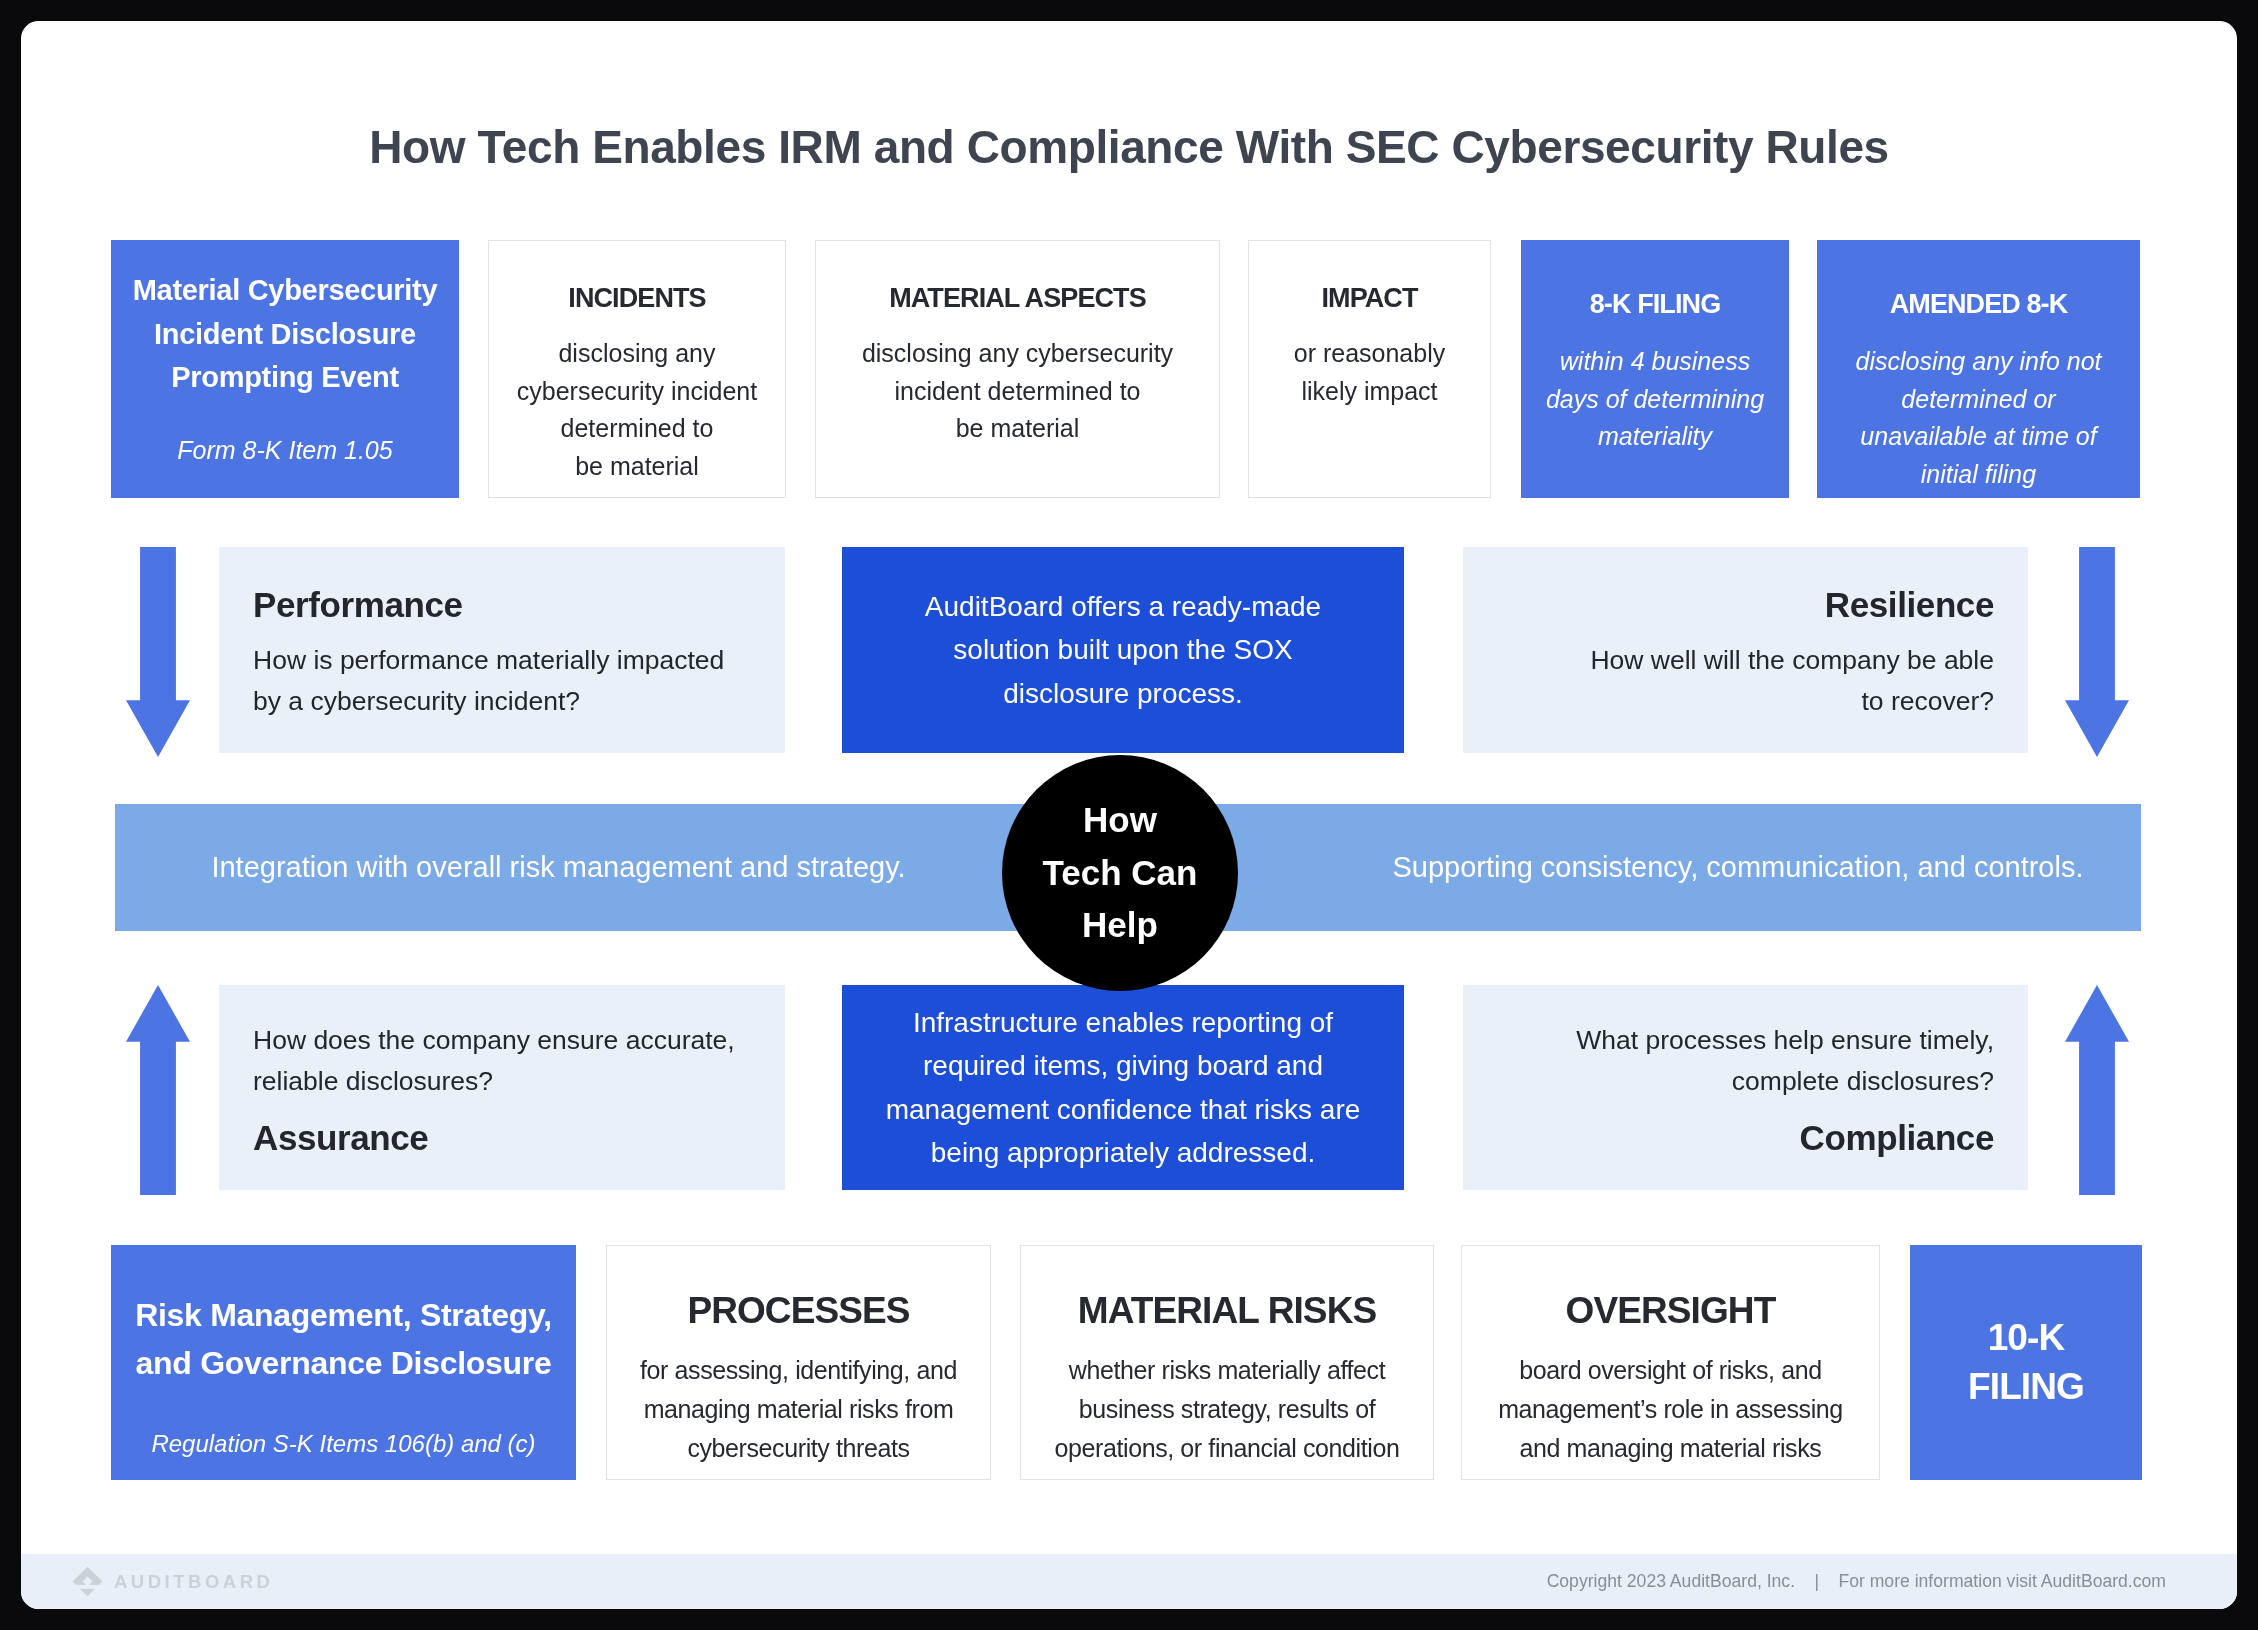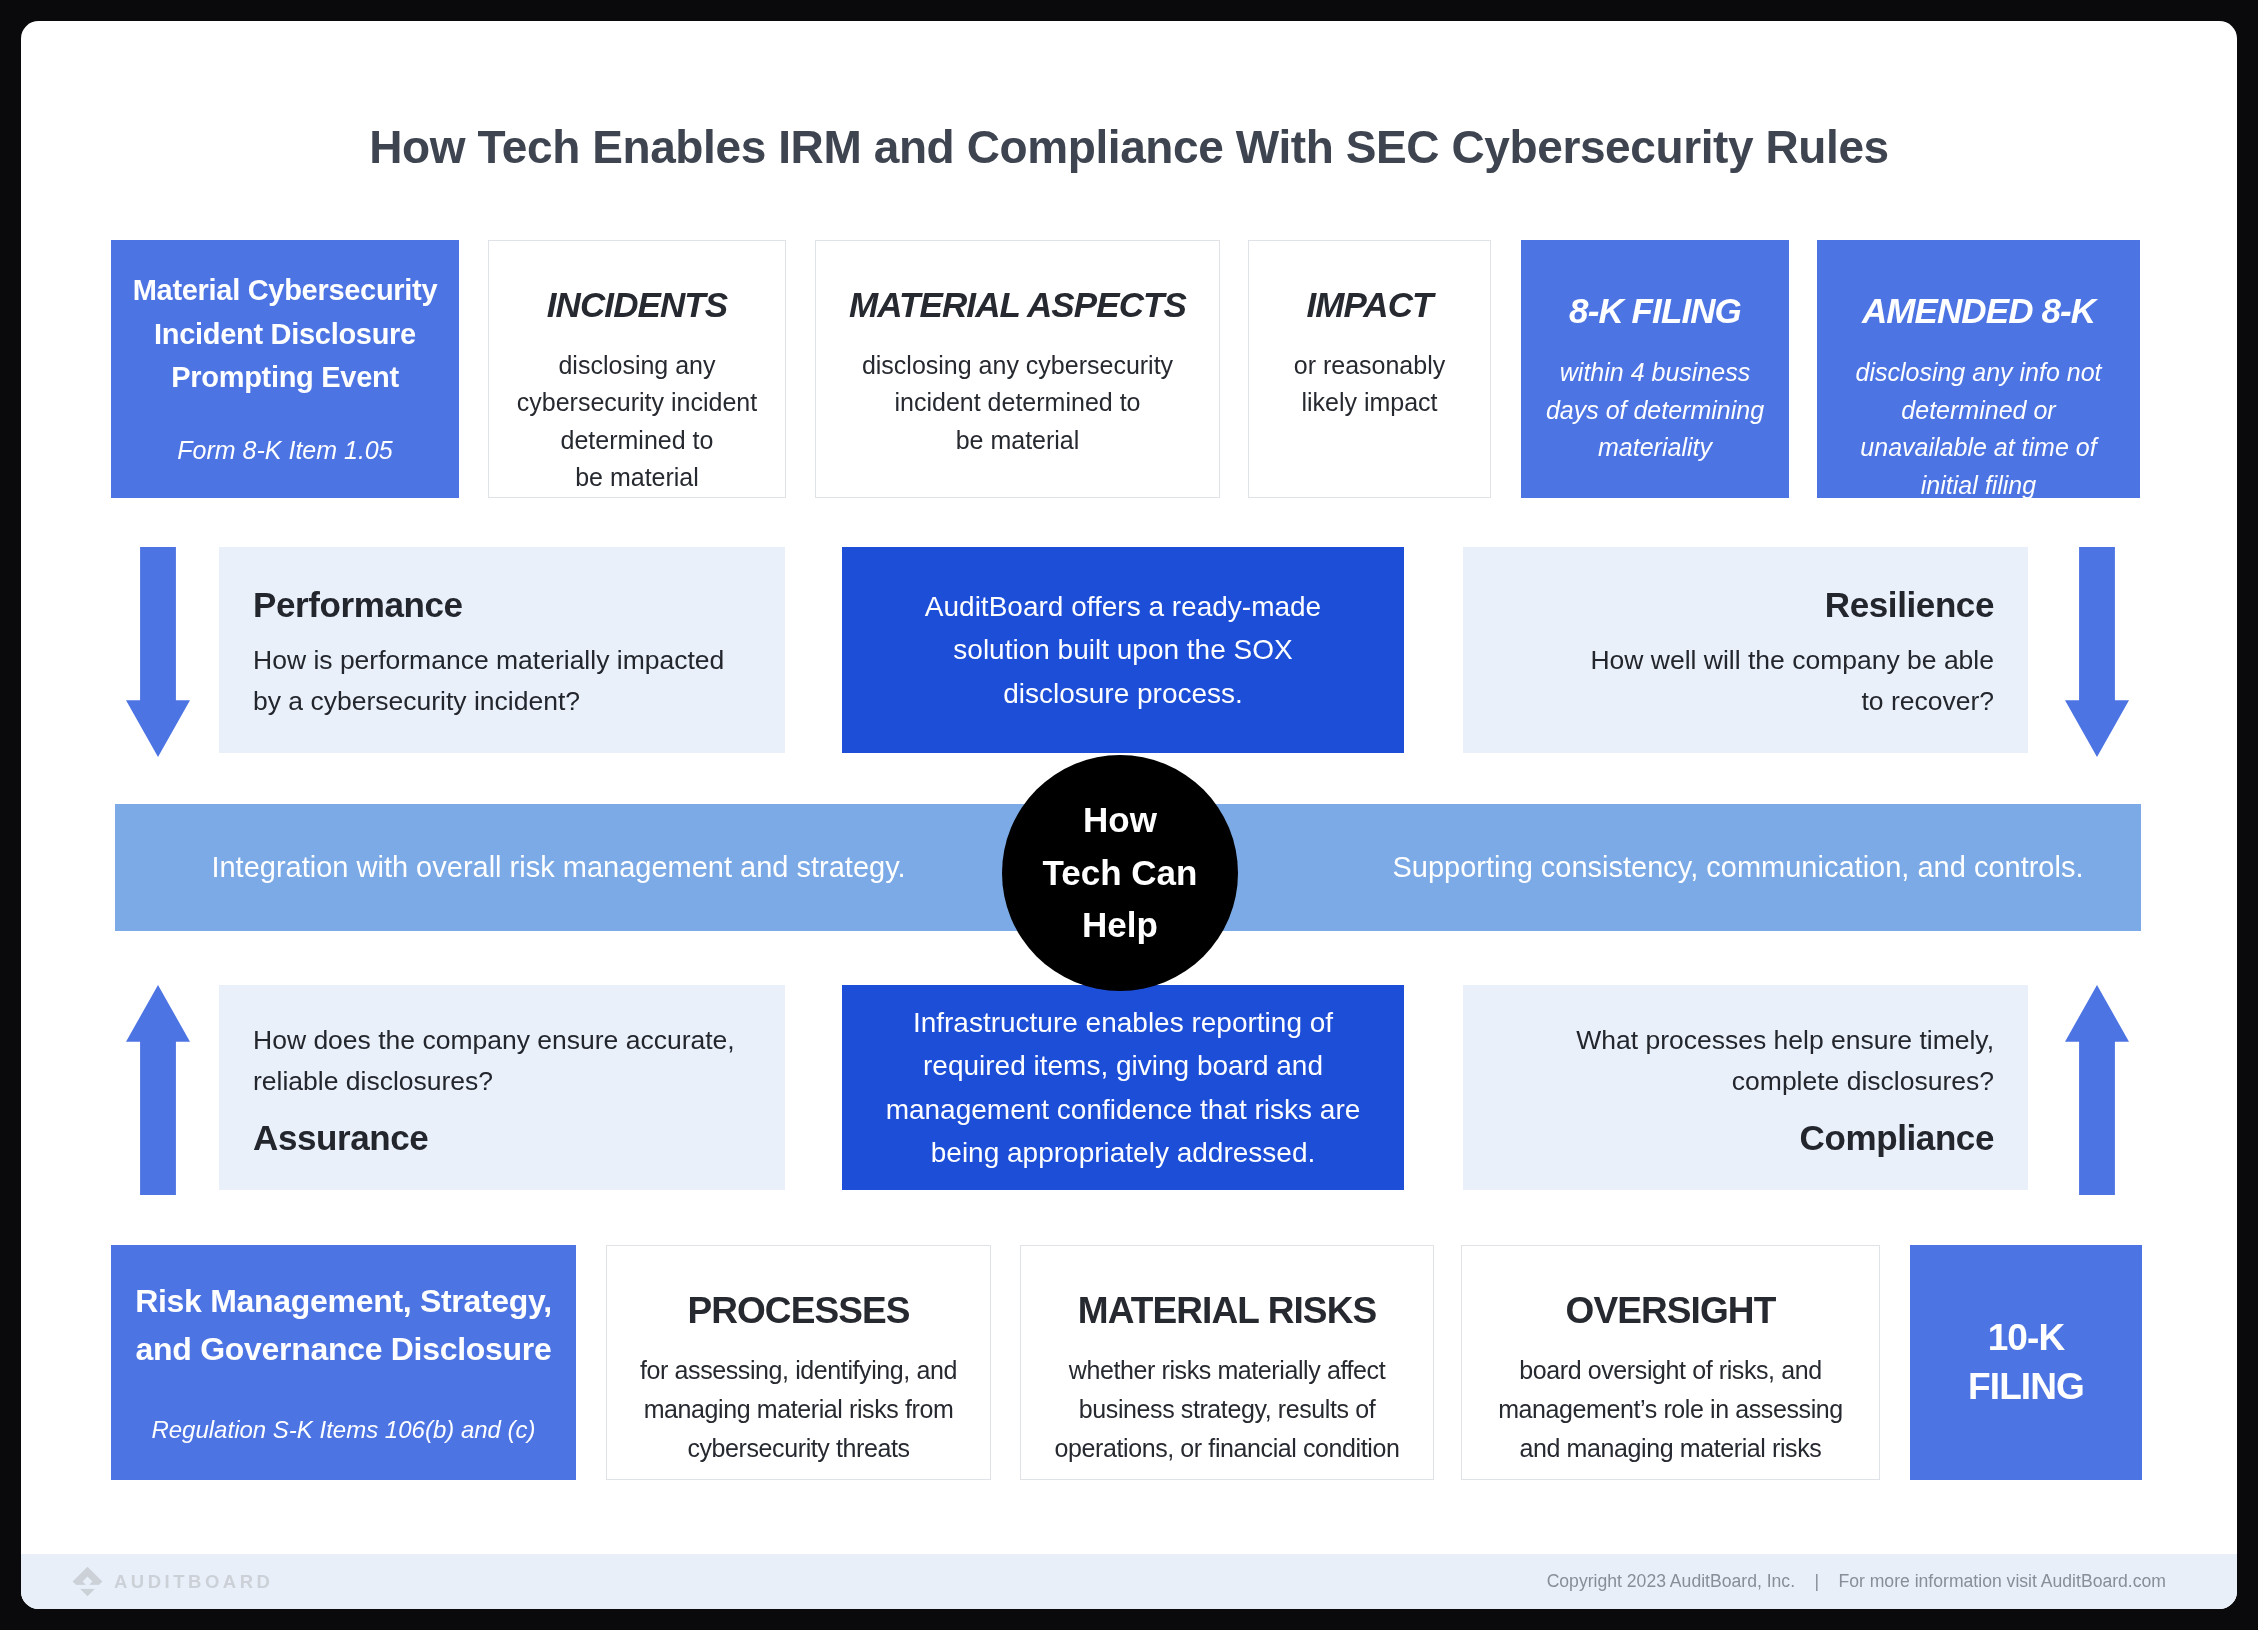--- a/index.html
+++ b/index.html
@@ -17,21 +17,21 @@
 
   
   .box { display:flex; flex-direction:column; align-items:center; }
   .box-solid   { background:#4d74e3; color:#ffffff; }
   .box-outline { background:#ffffff; border:1.8px solid #dfe2e7; color:#26292f; }
   .box-light   { background:#e9f0fa; color:#23262c; }
   .box-medium  { background:#1d4ed8; color:#ffffff; }
 
   
   .r1 { top:219px; height:258px; }
-  .r1 .caps-title { font-size:35px; font-weight:bold; letter-spacing:-0.9px; line-height:1.4;font-style:italic; }
+  .r1 .caps-title { font-size:27px; font-weight:bold; letter-spacing:-0.9px; line-height:1.4; }
   .r1 .body { font-size:25px; line-height:1.5; text-align:center; }
   .r1.box, .r5.box { justify-content:flex-start; }
   .pad-top-44 { padding-top:39px; gap:17.6px; }
   .pad-top-52 { padding-top:46px; gap:19.4px; }
   .solid-title { font-size:29px; font-weight:bold; line-height:1.5; text-align:center; letter-spacing:-0.3px; }
   .solid-sub { font-size:25px; font-style:italic; text-align:center; line-height:1.5; }
   .italic-body { font-size:25px; font-style:italic; text-align:center; line-height:1.5; }
 
   .r5 { top:1224px; height:235px; }
   .r5 .caps-title { font-size:37px; font-weight:bold; letter-spacing:-0.9px; line-height:1.3; }
@@ -178,21 +178,21 @@
   </div>
 
   <div class="abs box box-light quad right" style="left:1442px; top:964px; width:565px; height:205px;">
     <div class="q-body pre">What processes help ensure timely,
 complete disclosures?</div>
     <div class="q-heading">Compliance</div>
   </div>
 
   <div class="abs arrow up" style="left:2044px; top:964px;"></div>
 
-  <div class="abs box box-solid r5" style="left:90px; width:465px; justify-content:center; gap:39px; padding:17.6px;">
+  <div class="abs box box-solid r5" style="left:90px; width:465px; justify-content:flex-end; gap:39px; padding:17.6px;">
     <div class="solid-title pre" style="font-size:32px;">Risk Management, Strategy,
 and Governance Disclosure</div>
     <div class="solid-sub" style="font-size:24px;">Regulation S-K Items 106(b) and (c)</div>
   </div>
 
   <div class="abs box box-outline r5" style="left:585px; width:385px; padding-top:41px; gap:16px;">
     <div class="caps-title">PROCESSES</div>
     <div class="body pre">for assessing, identifying, and
 managing material risks from
 cybersecurity threats</div>

